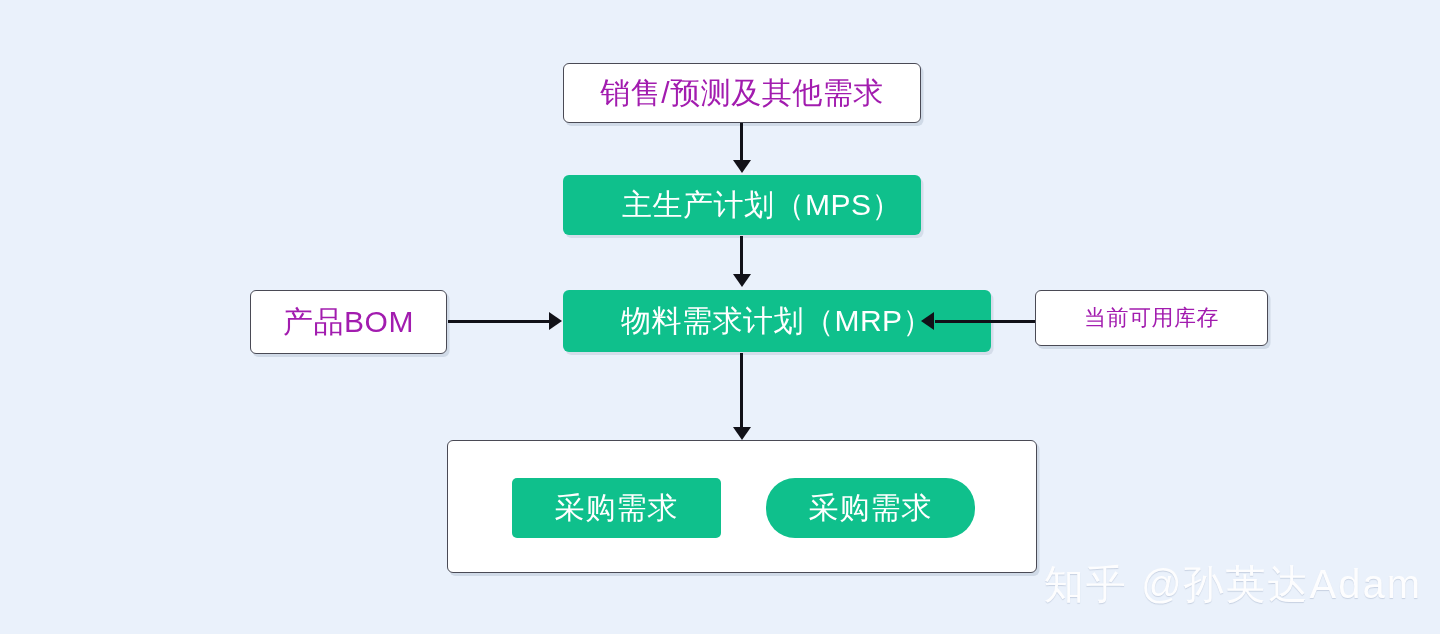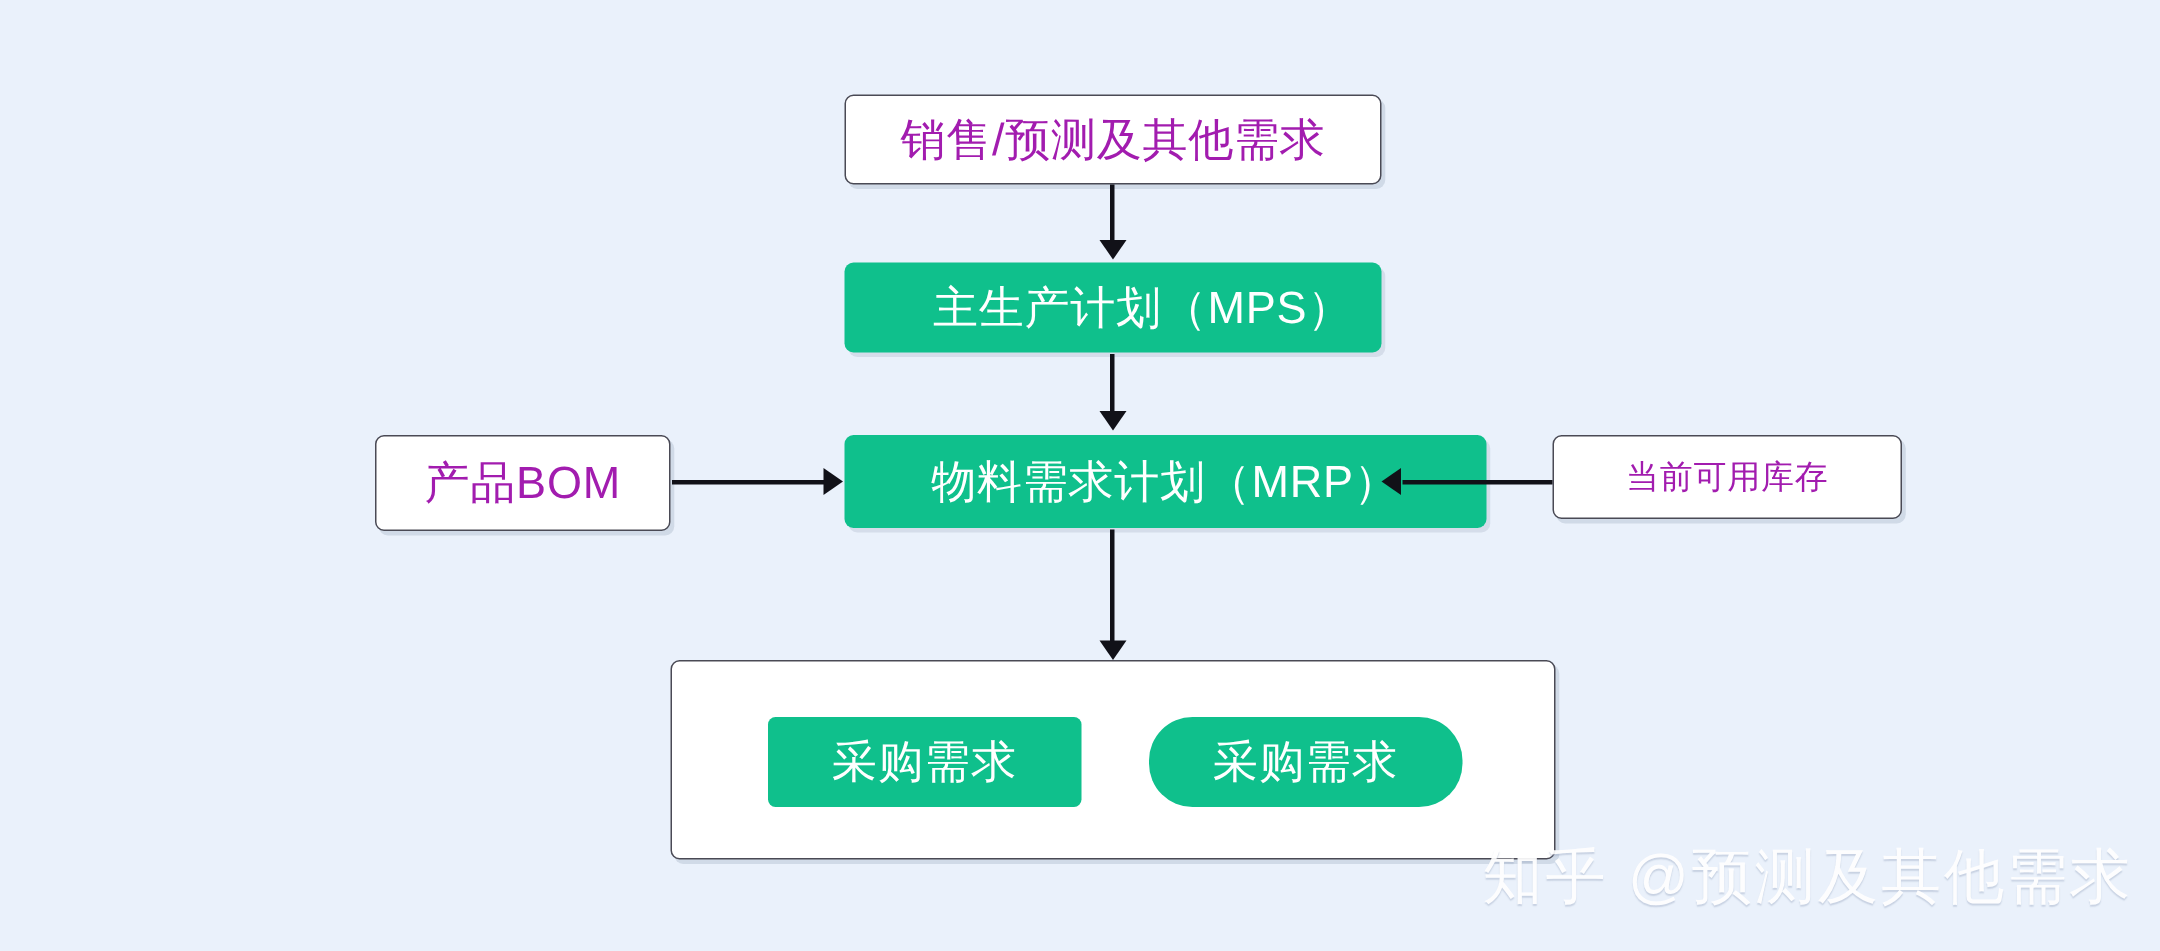--- a/index.html
+++ b/index.html
@@ -198,15 +198,15 @@
 
   <div class="arrow-line arrow-h" id="arrow-bom-mrp-line"></div>
   <div class="arrow-head head-right" id="arrow-bom-mrp-head"></div>
 
   <div class="arrow-line arrow-h" id="arrow-stock-mrp-line"></div>
   <div class="arrow-head head-left" id="arrow-stock-mrp-head"></div>
 
   <div class="arrow-line arrow-v" id="arrow-mrp-outputs-line"></div>
   <div class="arrow-head head-down" id="arrow-mrp-outputs-head"></div>
 
-  <div id="watermark">知乎 @预测及其他需求</div>
+  <div id="watermark">知乎 @孙英达Adam</div>
 
 </div>
 
 </body></html>

